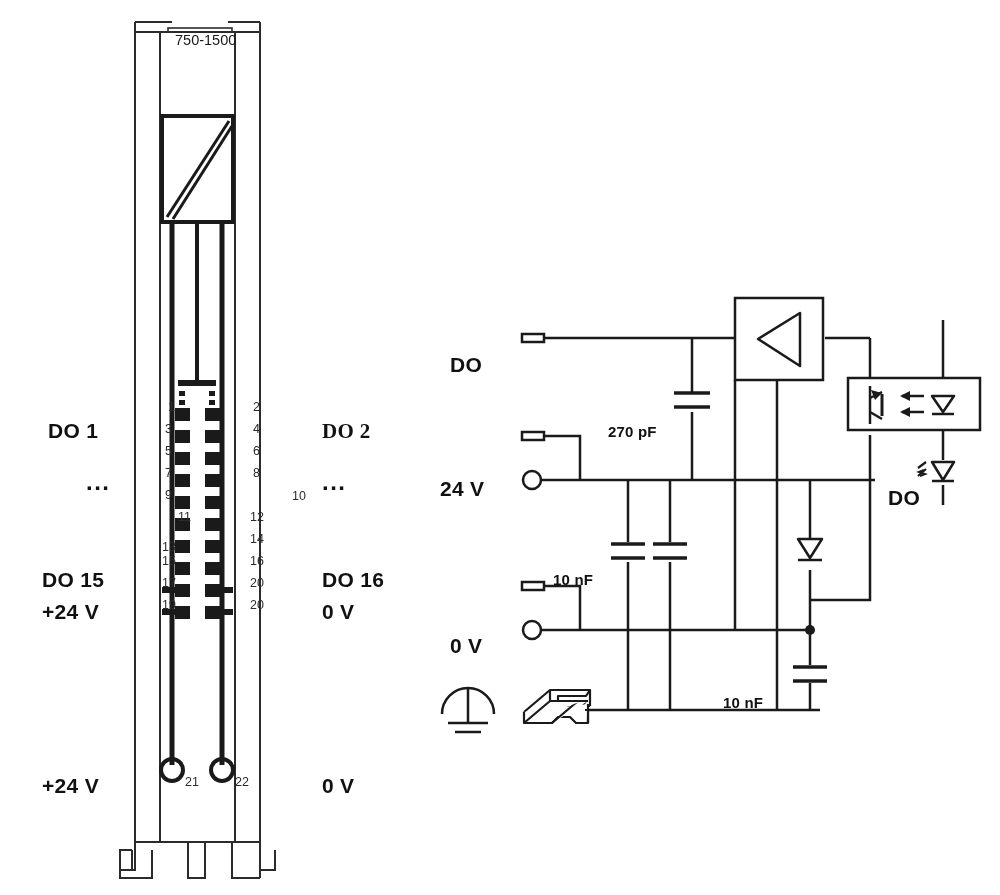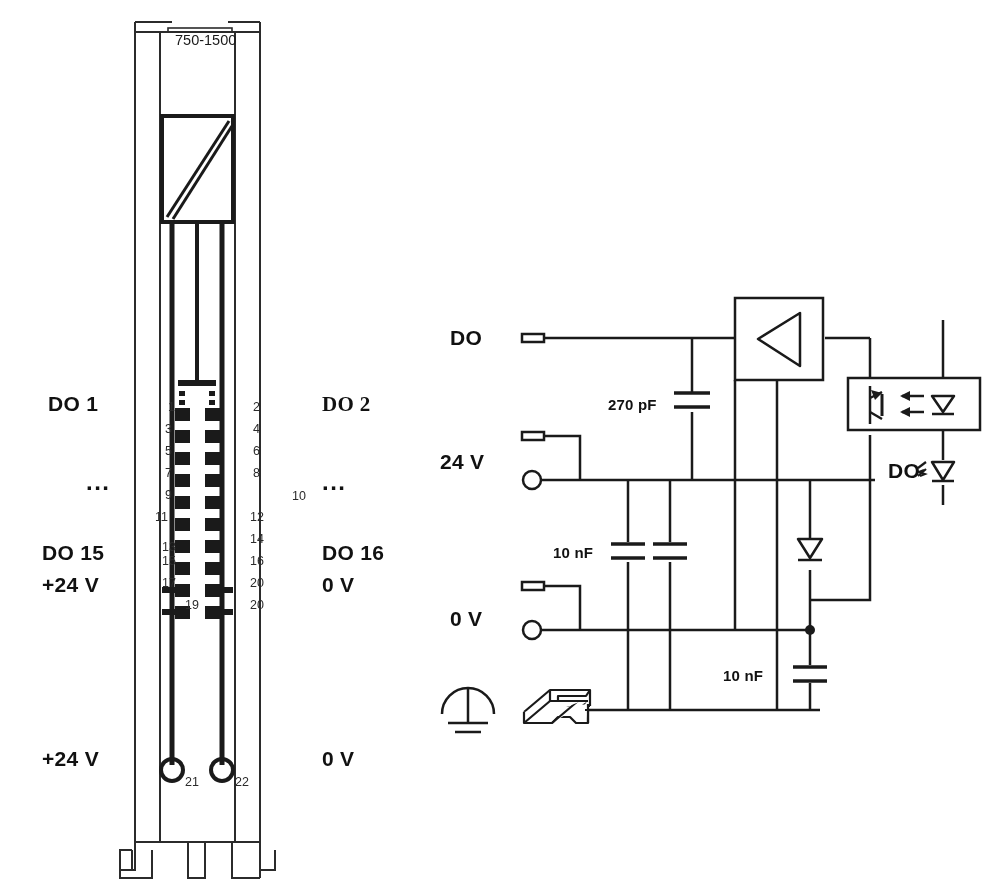--- a/index.html
+++ b/index.html
@@ -19,20 +19,21 @@
   }
   .abs { position: absolute; }
   svg { display: block; }
   .lbl {
     position: absolute;
     font-family: "Liberation Sans", sans-serif;
     font-weight: bold;
     color: #111111;
     white-space: pre;
     line-height: 1.15;
+    margin-top: 27px;
   }
   .lbl-big { font-size: 21px; letter-spacing: 0.3px; }
   .lbl-mid { font-size: 15px; letter-spacing: 0.2px; }
   .term-num {
     position: absolute;
     font-family: "Liberation Sans", sans-serif;
     font-size: 12.5px;
     color: #2b2b2b;
     font-weight: normal;
     white-space: pre;
@@ -140,25 +141,25 @@
     </g>
   </svg>
 
   <div class="modlabel" style="left:175px; top:32px;">750-1500</div>
 
   <div class="term-num" style="left:168px; top:400px;">1</div>
   <div class="term-num" style="left:165px; top:422px;">3</div>
   <div class="term-num" style="left:165px; top:444px;">5</div>
   <div class="term-num" style="left:165px; top:466px;">7</div>
   <div class="term-num" style="left:165px; top:488px;">9</div>
-  <div class="term-num" style="left:155px; top:510px;">11</div>
+  <div class="term-num" style="left:178px; top:510px;">11</div>
   <div class="term-num" style="left:162px; top:532px;margin-top:8px;">13</div>
   <div class="term-num" style="left:162px; top:554px;">15</div>
   <div class="term-num" style="left:162px; top:576px;text-align:center;">17</div>
-  <div class="term-num" style="left:162px; top:598px;margin-left:23px;">19</div>
+  <div class="term-num" style="left:162px; top:598px;">19</div>
 
   <div class="term-num" style="left:253px; top:400px;">2</div>
   <div class="term-num" style="left:253px; top:422px;">4</div>
   <div class="term-num" style="left:253px; top:444px;">6</div>
   <div class="term-num" style="left:253px; top:466px;">8</div>
   <div class="term-num" style="left:250px; top:489px;margin-left:42px;">10</div>
   <div class="term-num" style="left:250px; top:510px;">12</div>
   <div class="term-num" style="left:250px; top:532px;">14</div>
   <div class="term-num" style="left:250px; top:554px;">16</div>
   <div class="term-num" style="left:250px; top:576px;">20</div>

